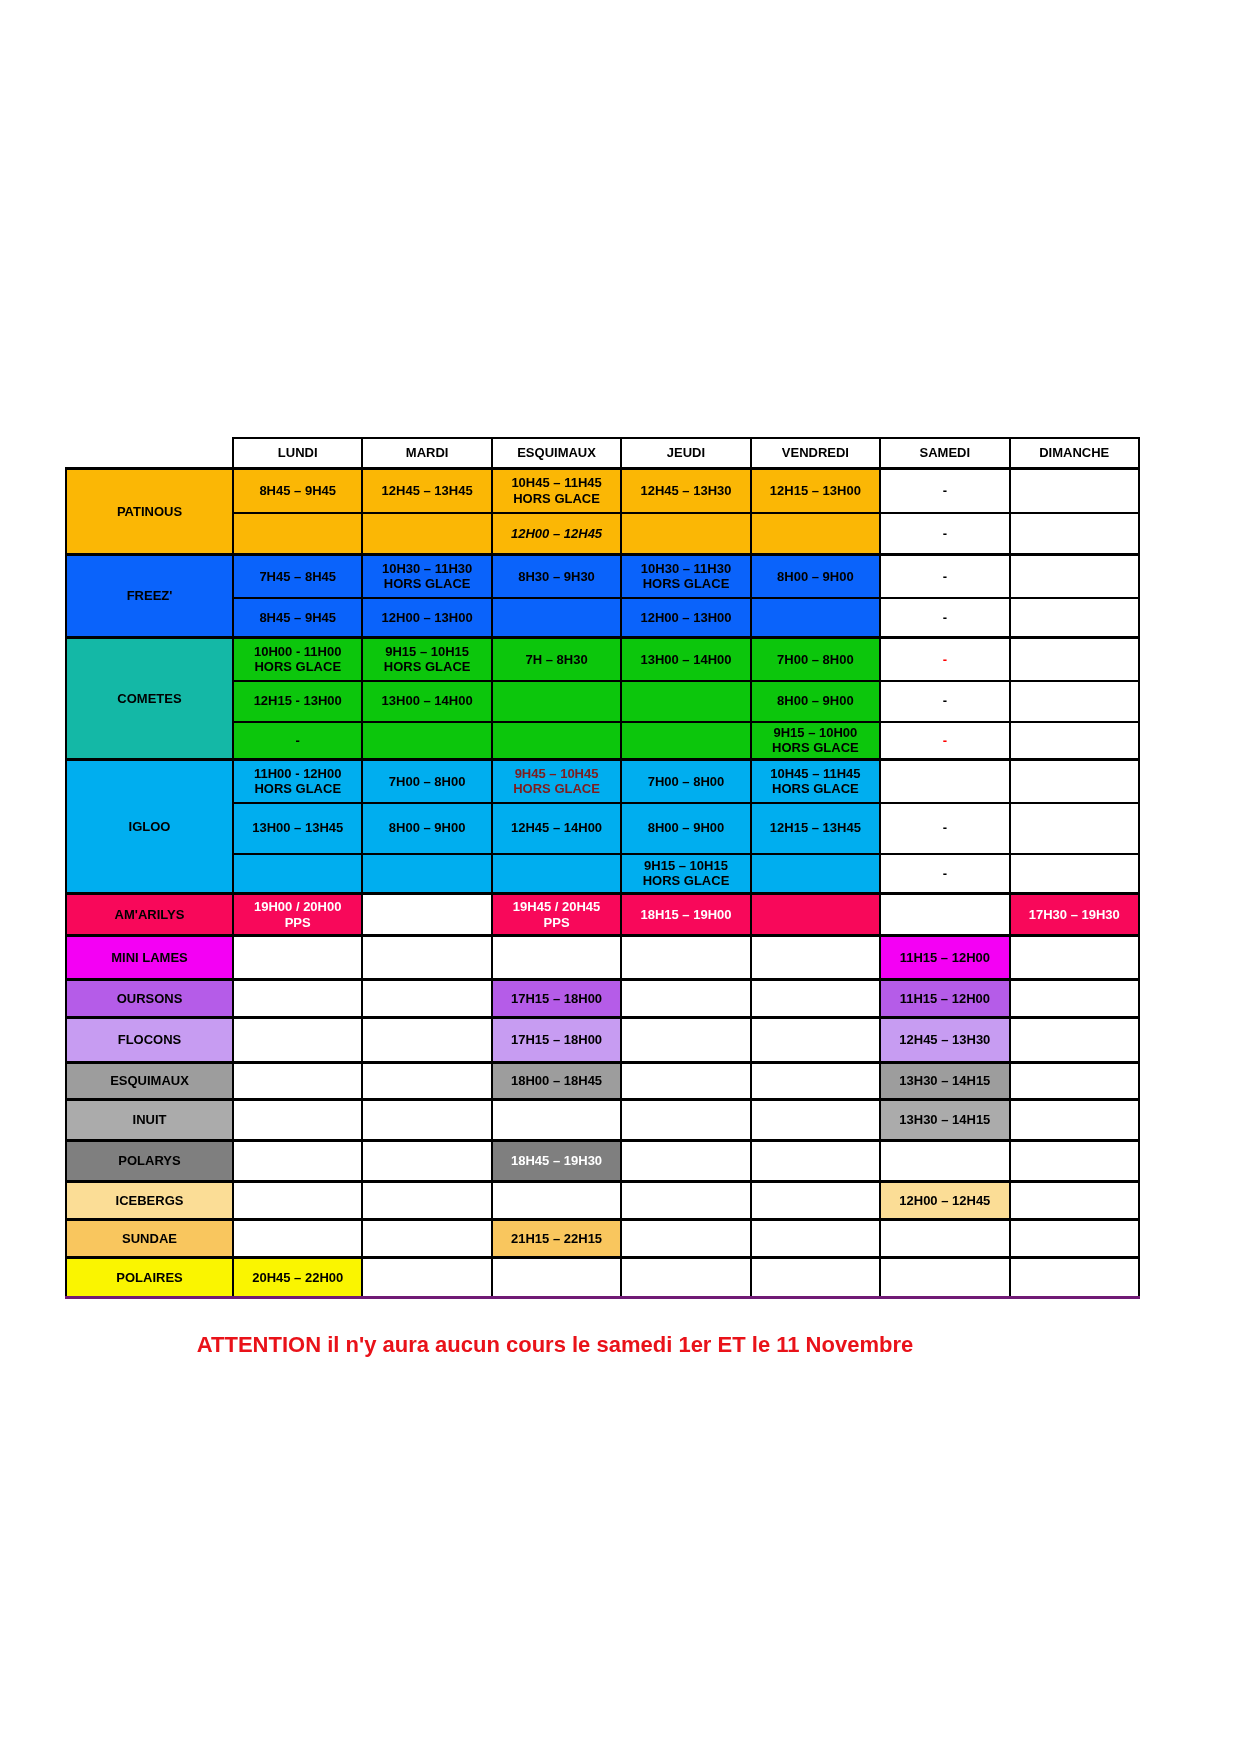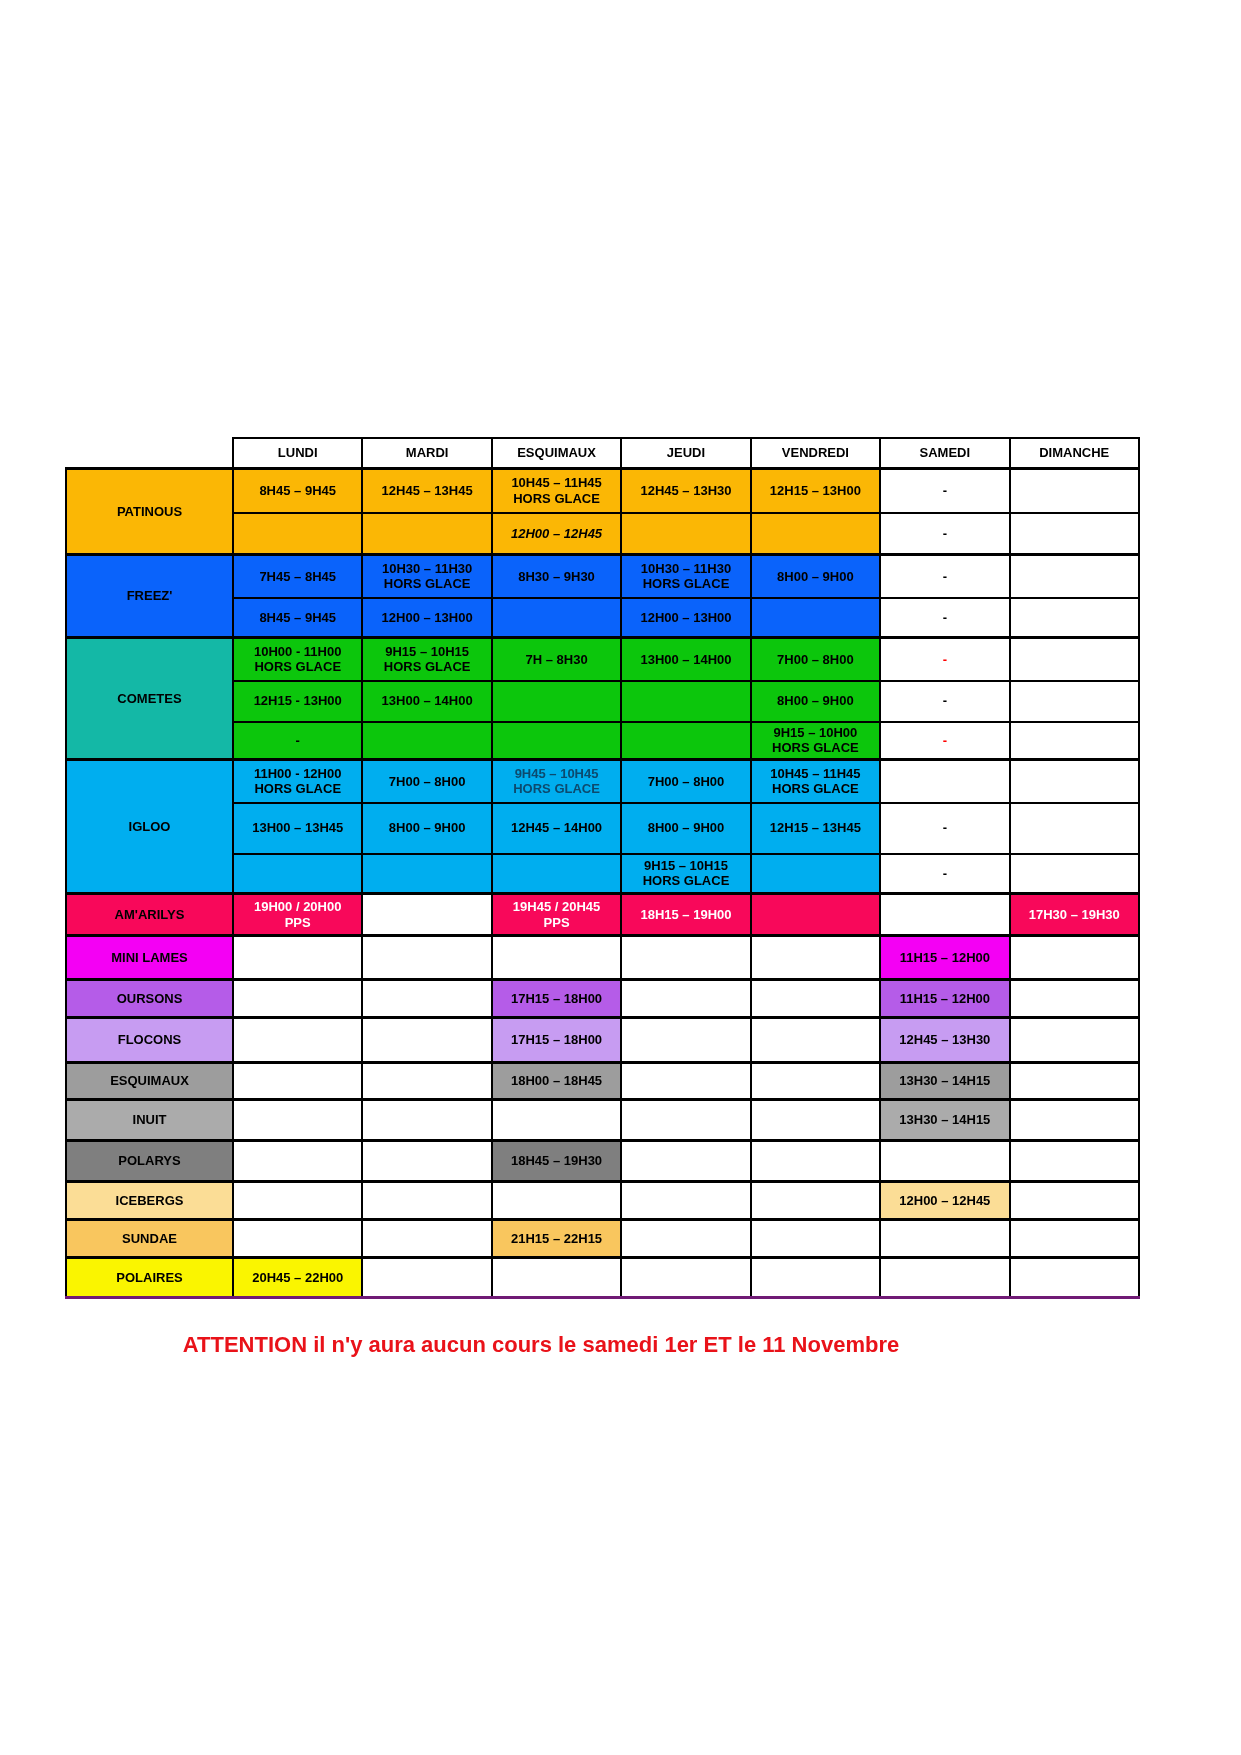--- a/index.html
+++ b/index.html
@@ -37,21 +37,21 @@
     white-space:pre-line;
     overflow:hidden;
   }
   table.sched th.day { height:26px; background:#fff; }
   table.sched th.corner { border:none; background:transparent; }
   tr.group-start td { border-top:3px solid #000; }
   table.sched tr:last-child td { border-bottom:3px solid #701a75; }
   td.namecell { font-size:13px; }
   .footer {
     position:absolute;
-    left:51px; top:1332px; width:1075px;
+    left:65px; top:1332px; width:1075px;
     box-sizing:border-box; padding-right:95px;
     text-align:center;
     font-size:22px; font-weight:bold;
   }
 </style>
 </head>
 <body>
 
 <div class="page">
 
@@ -149,21 +149,21 @@
           <td style="background: rgb(12, 198, 12); color: rgb(0, 0, 0);">9H15 – 10H00
 HORS GLACE</td>
           <td style="background: rgb(255, 255, 255); color: rgb(255, 0, 0);">-</td>
           <td style="background: rgb(255, 255, 255); color: rgb(0, 0, 0);"></td>
         </tr>
         <tr class="group-start" style="height: 43px;">
           <td class="namecell" rowspan="3" style="background: rgb(0, 174, 239);">IGLOO</td>
           <td style="background: rgb(0, 174, 239); color: rgb(0, 0, 0);">11H00 - 12H00
 HORS GLACE</td>
           <td style="background: rgb(0, 174, 239); color: rgb(0, 0, 0);">7H00 – 8H00</td>
-          <td style="background: rgb(0, 174, 239); color: #0c4a6e;">9H45 – 10H45
+          <td style="background: rgb(0, 174, 239); color: #7f1d1d;">9H45 – 10H45
 HORS GLACE</td>
           <td style="background: rgb(0, 174, 239); color: rgb(0, 0, 0);">7H00 – 8H00</td>
           <td style="background: rgb(0, 174, 239); color: rgb(0, 0, 0);">10H45 – 11H45
 HORS GLACE</td>
           <td style="background: rgb(255, 255, 255); color: rgb(0, 0, 0);"></td>
           <td style="background: rgb(255, 255, 255); color: rgb(0, 0, 0);"></td>
         </tr>
         <tr style="height: 51px;">
           <td style="background: rgb(0, 174, 239); color: rgb(0, 0, 0);">13H00 – 13H45</td>
           <td style="background: rgb(0, 174, 239); color: rgb(0, 0, 0);">8H00 – 9H00</td>
@@ -242,21 +242,21 @@
           <td style="background: rgb(255, 255, 255); color: rgb(0, 0, 0);"></td>
           <td style="background: rgb(255, 255, 255); color: rgb(0, 0, 0);"></td>
           <td style="background: rgb(255, 255, 255); color: rgb(0, 0, 0);"></td>
           <td style="background: rgb(171, 171, 171); color: rgb(0, 0, 0);">13H30 – 14H15</td>
           <td style="background: rgb(255, 255, 255); color: rgb(0, 0, 0);"></td>
         </tr>
         <tr class="group-start" style="height: 41px;">
           <td class="namecell" rowspan="1" style="background: rgb(127, 127, 127);">POLARYS</td>
           <td style="background: rgb(255, 255, 255); color: rgb(0, 0, 0);"></td>
           <td style="background: rgb(255, 255, 255); color: rgb(0, 0, 0);"></td>
-          <td style="background: rgb(127, 127, 127); color: #000000;">18H45 – 19H30</td>
+          <td style="background: rgb(127, 127, 127); color: #ffffff;">18H45 – 19H30</td>
           <td style="background: rgb(255, 255, 255); color: rgb(0, 0, 0);"></td>
           <td style="background: rgb(255, 255, 255); color: rgb(0, 0, 0);"></td>
           <td style="background: rgb(255, 255, 255); color: rgb(0, 0, 0);"></td>
           <td style="background: rgb(255, 255, 255); color: rgb(0, 0, 0);"></td>
         </tr>
         <tr class="group-start" style="height: 38px;">
           <td class="namecell" rowspan="1" style="background: rgb(251, 221, 150);">ICEBERGS</td>
           <td style="background: rgb(255, 255, 255); color: rgb(0, 0, 0);"></td>
           <td style="background: rgb(255, 255, 255); color: rgb(0, 0, 0);"></td>
           <td style="background: rgb(255, 255, 255); color: rgb(0, 0, 0);"></td>

